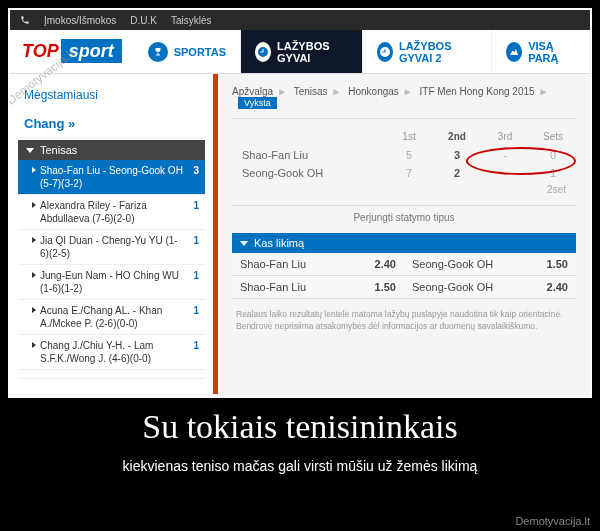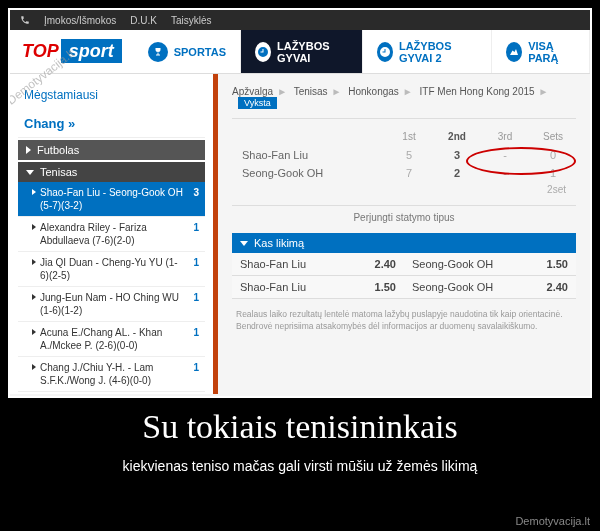--- a/index.html
+++ b/index.html
@@ -108,24 +108,20 @@
             <path d="M4 18l5-9 4 3 3-6 4 12H4z"></path>
           </svg>
         </span>
    <span>VISĄ PARĄ</span>
   </div>
  </div>
  <div class="content">
   <div class="sidebar">
    <div class="fav">Mėgstamiausi</div>
    <div class="vyksta">Chang »</div>
-   <div class="cat">
-          <span class="tri-r"></span>
-          <span>Futbolas</span>
-        </div>
    <div class="cat dark">
           <span class="tri-d"></span>
           <span>Tenisas</span>
         </div>
    <div class="match sel">
           <span class="arrow"></span>
           <span class="txt">Shao-Fan Liu - Seong-Gook OH (5-7)(3-2)</span>
           <span class="cnt">3</span>
         </div>
    <div class="match">

